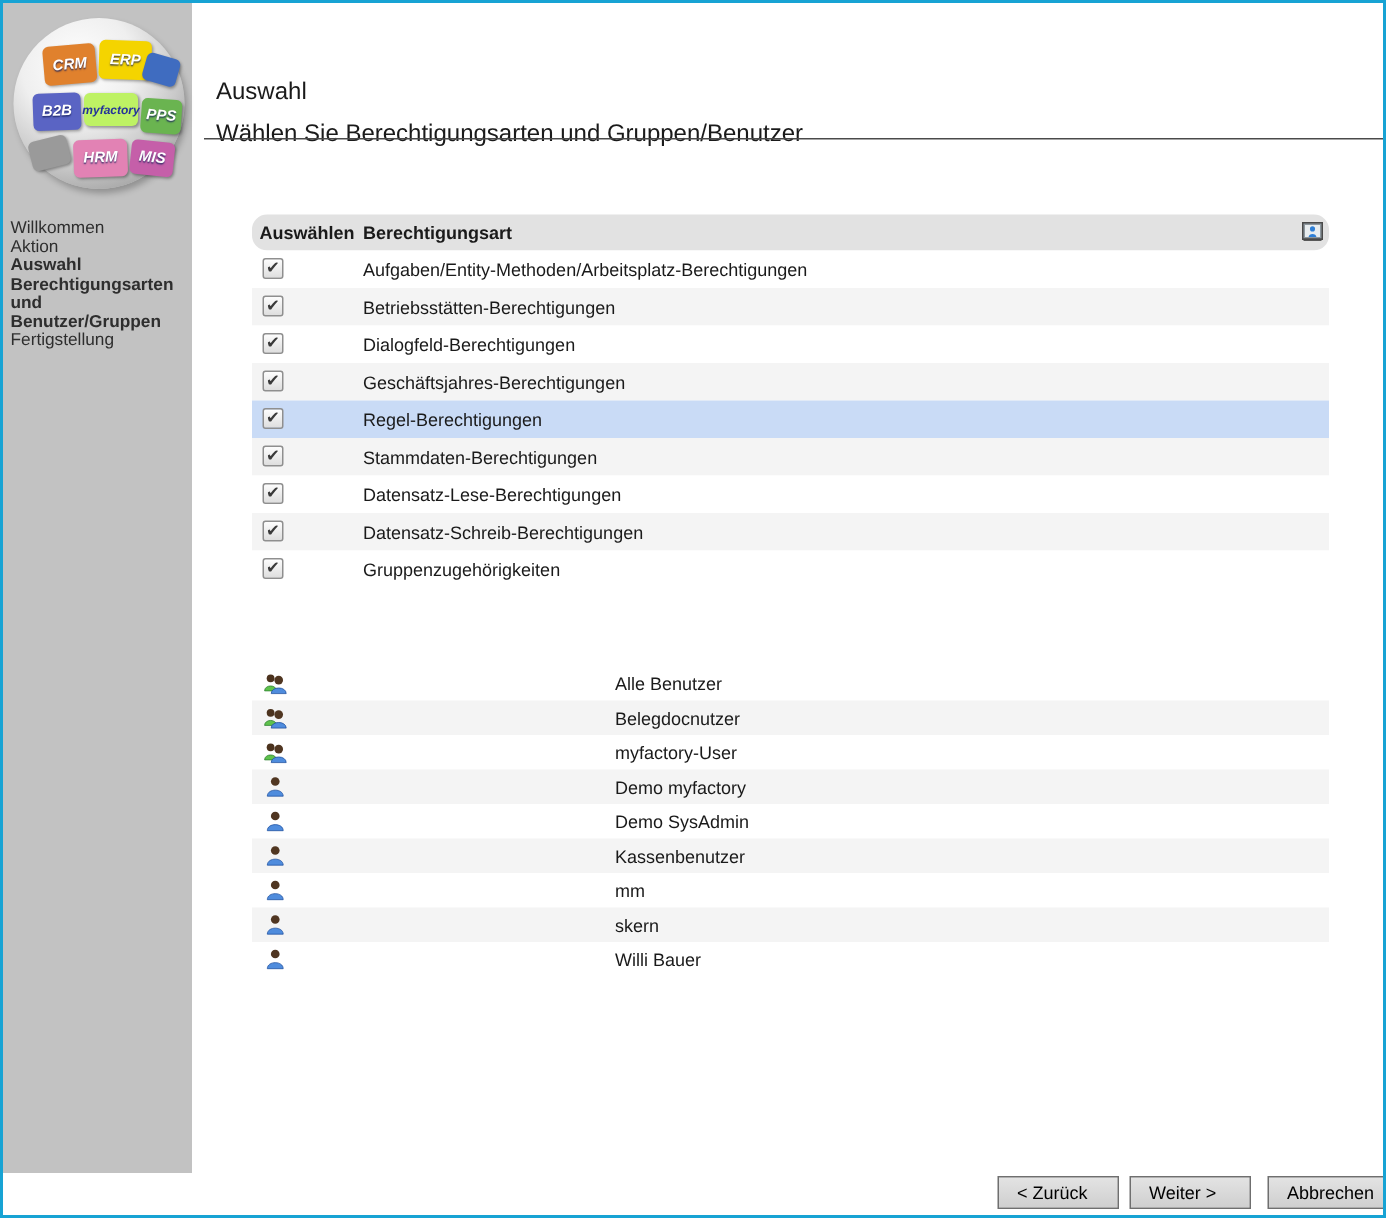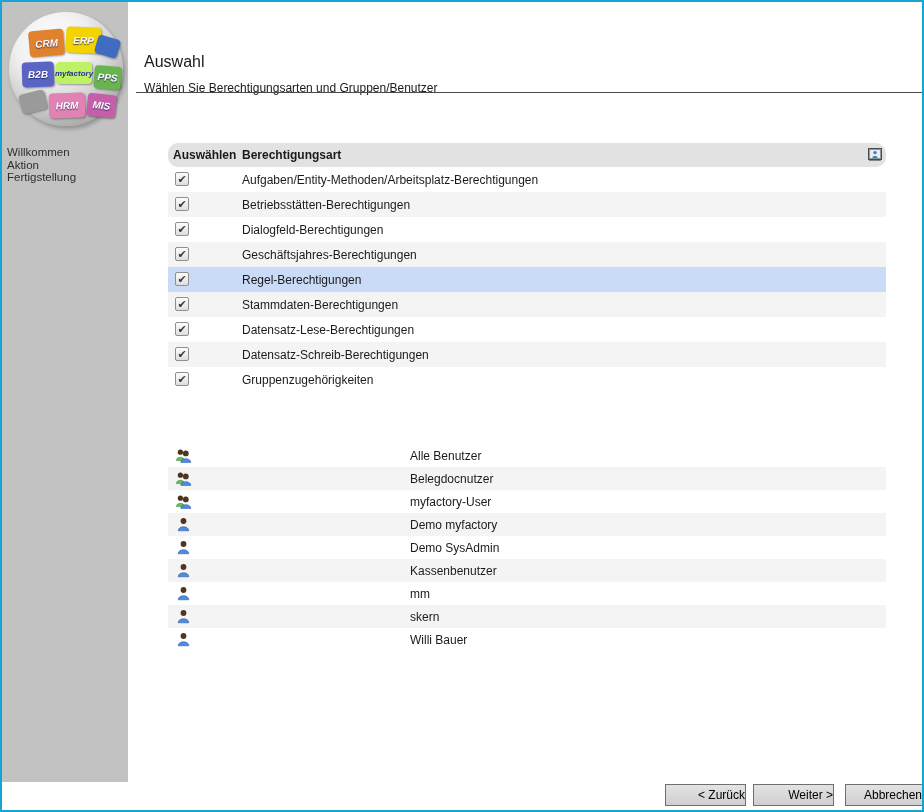--- a/index.html
+++ b/index.html
@@ -40,21 +40,21 @@
   .piece-sw   { left:11px; top:82px; width:26px; height:20px; transform:rotate(-14deg); }
   .piece-hrm  { left:40px; top:83px; width:36px; height:25px; transform:rotate(-2deg); }
   .piece-mis  { left:78px; top:84px; width:29px; height:23px; transform:rotate(6deg); }
 
   .side-nav { position:absolute; left:5px; top:144px; width:118px; font-size:11.5px; line-height:12.5px; color:#2e2e2e; }
   .side-nav .nav-item { margin:0; }
   .side-nav .nav-item.active { font-weight:bold; }
 
   
   .page-title    { position:absolute; left:142px; top:51px;  font-size:16px; }
-  .page-subtitle { position:absolute; left:142px; top:79px;  font-size:12px; }
+  .page-subtitle { position:absolute; left:142px; top:79px;  font-size:16px; }
   .head-rule     { position:absolute; left:134px; top:90px; width:786px; height:1px; background:#4a4a4a; }
 
   
   .grid { position:absolute; left:166px; width:718px; font-size:12px; }
   .grid-perm  { top:141px; }
   .grid-users { top:442px; }
   .grid-head {
     position:relative; height:24px; background:#e2e2e2;
     font-weight:bold; display:flex; align-items:center;border-radius:10px;
   }
@@ -78,21 +78,21 @@
   .grid-perm .row .cell-label { position:absolute; left:74px; }
 
   .type-icon { position:absolute; left:7px; top:3px; width:17px; height:17px; }
   .grid-users .row .cell-label { position:absolute; left:242px; }
 
   
   .btn {
     position:absolute; top:782px; height:22px;
     background:linear-gradient(180deg,#e3e3e3,#cfcfcf);
     border:1px solid #6f6f6f; font-size:12px; font-family:"Liberation Sans",sans-serif;
-    text-align:right; color:#000; cursor:pointer;padding-left:12px;
+    text-align:left; color:#000; cursor:pointer;padding-left:12px;
   }
   .btn-back   { left:663px; width:81px; }
   .btn-next   { left:751px; width:81px; }
   .btn-cancel { left:843px; width:78px; }
 </style>
 </head>
 <body>
 
 <div class="window">
 
@@ -106,20 +106,21 @@
         <div class="piece piece-b2b" style="background: rgb(90, 100, 196);">B2B</div>
         <div class="piece piece-core" style="background: #bef264;">myfactory</div>
         <div class="piece piece-pps" style="background: rgb(106, 180, 80);">PPS</div>
         <div class="piece piece-sw" style="background: rgb(154, 154, 154);"></div>
         <div class="piece piece-hrm" style="background: rgb(226, 130, 180);">HRM</div>
         <div class="piece piece-mis" style="background: rgb(197, 95, 169);">MIS</div>
       </div>
     <div class="side-nav">
         <div class="nav-item">Willkommen</div>
         <div class="nav-item">Aktion</div>
+        <div class="nav-item active">Auswahl Berechtigungsarten und Benutzer/Gruppen</div>
         <div class="nav-item">Fertigstellung</div>
       </div>
   </div>
 
   <div class="page-title">Auswahl</div>
   <div class="page-subtitle">Wählen Sie Berechtigungsarten und Gruppen/Benutzer</div>
   <div class="head-rule"></div>
 
   <div class="grid grid-perm">
     <div class="grid-head">

